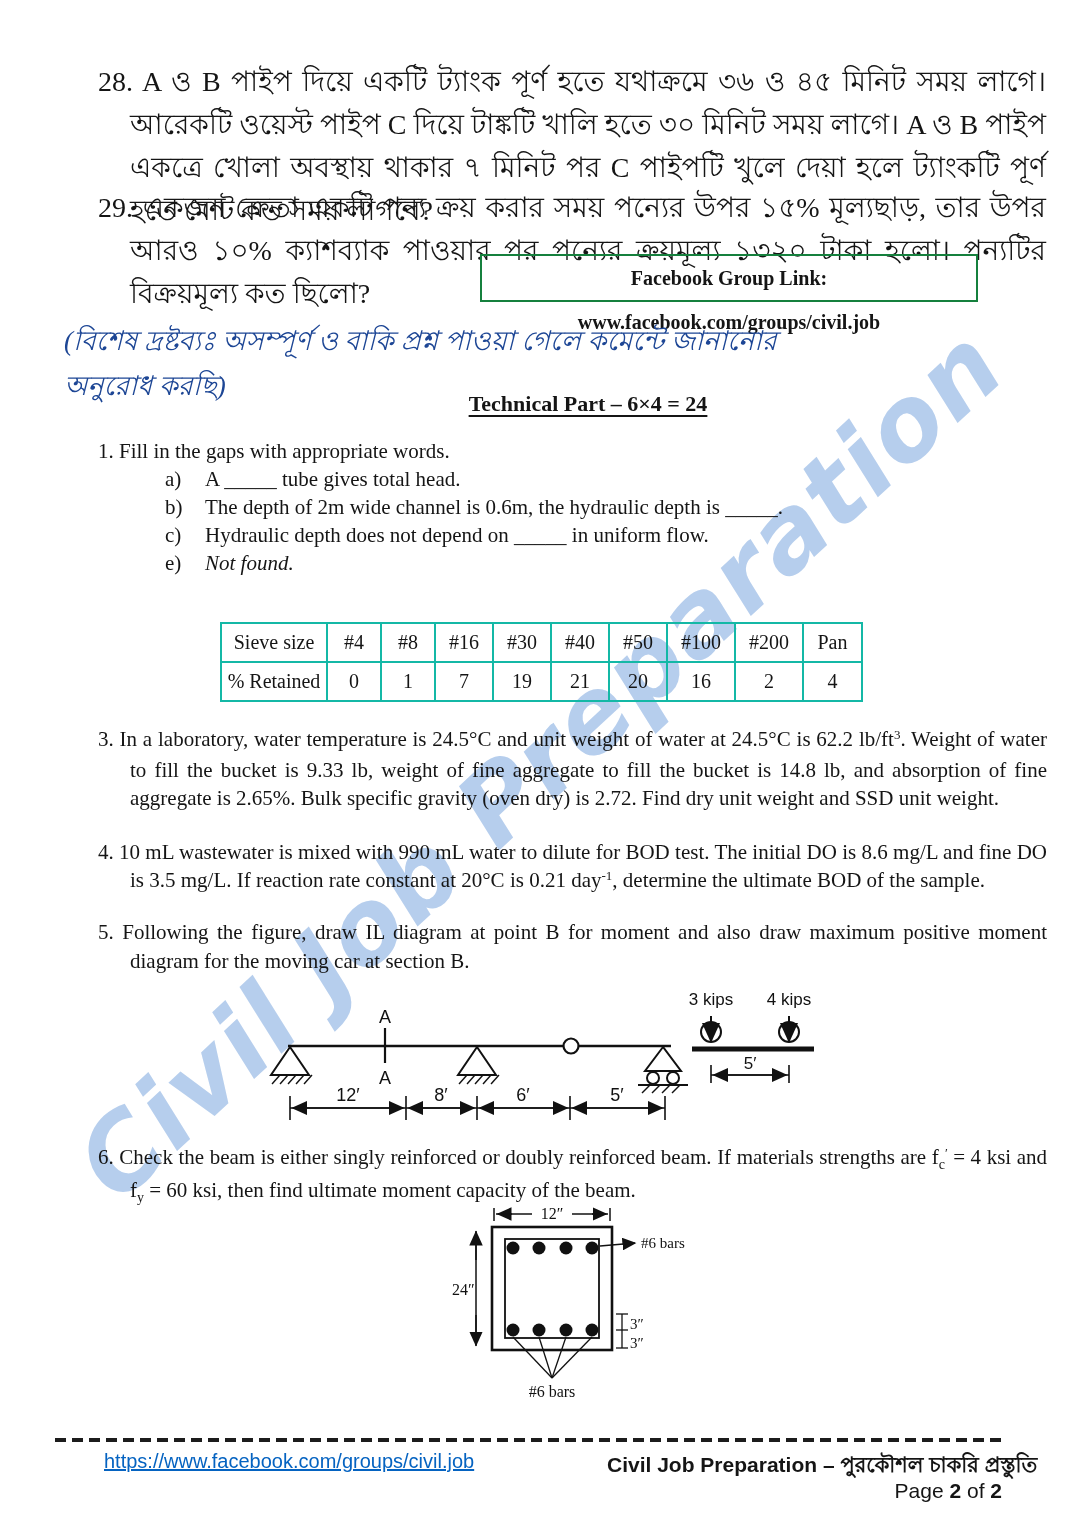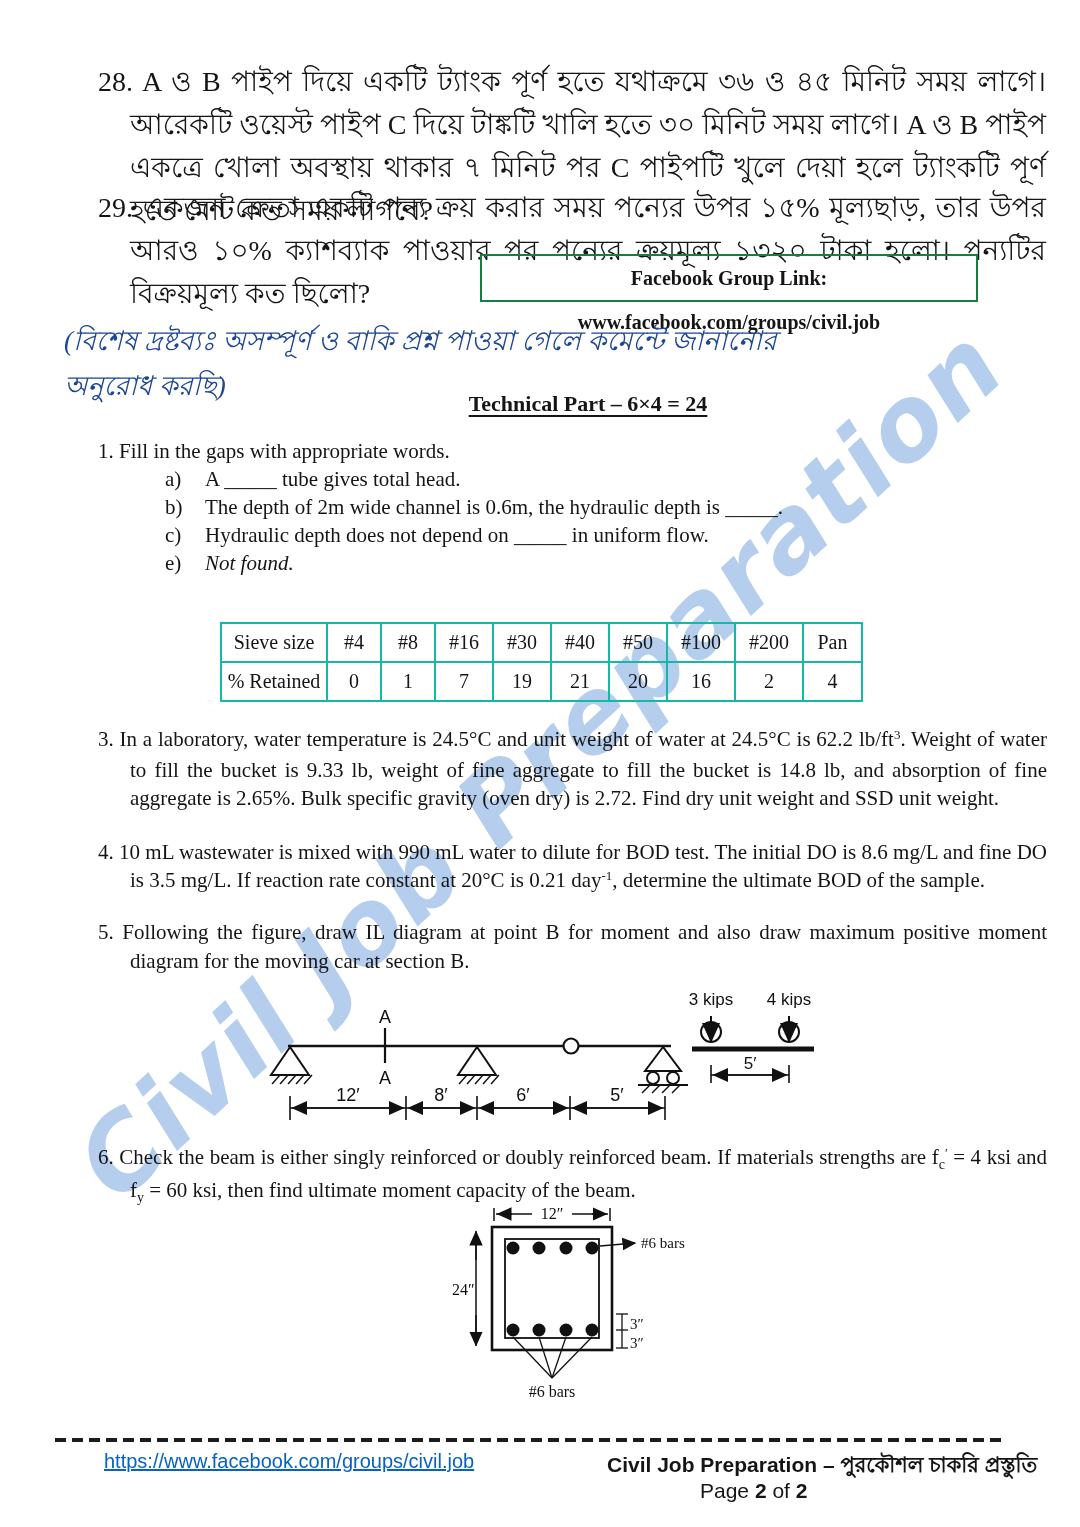--- a/index.html
+++ b/index.html
@@ -34,21 +34,21 @@
   .sup{font-size:13px;position:relative;top:-7px;}
   .sub{font-size:14px;position:relative;top:5px;}
   
   svg text{font-family:"Liberation Sans","DejaVu Sans",sans-serif;fill:#111;}
   svg .fig6t{font-family:"Liberation Serif","DejaVu Serif",serif;}
   
   .dashline{height:4px;background:repeating-linear-gradient(90deg,#1c1c1c 0 11px,transparent 11px 17px);}
   .f-link{font-family:"Liberation Sans","DejaVu Sans",sans-serif;font-size:20px;
           color:#0563c1;text-decoration:underline;}
   .f-brand{font-family:"Liberation Sans","DejaVu Sans",sans-serif;font-size:21px;font-weight:bold;}
-  .f-page{font-family:"Liberation Sans","DejaVu Sans",sans-serif;font-size:21px;width:302px;text-align:left;}
+  .f-page{font-family:"Liberation Sans","DejaVu Sans",sans-serif;font-size:21px;width:302px;text-align:right;}
 </style>
 </head>
 <body>
 
 <div class="page">
 
   <div class="watermark">Civil Job Preparation</div>
 
   <div class="layer bnq" style="top:60px;left:98px;width:916px;">
     <span class="qno">28.</span>

